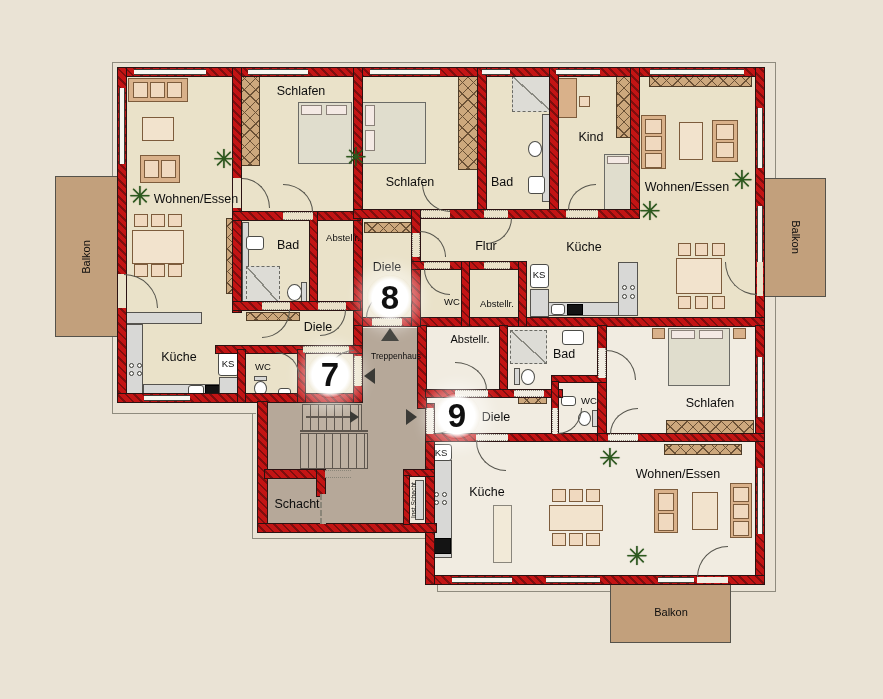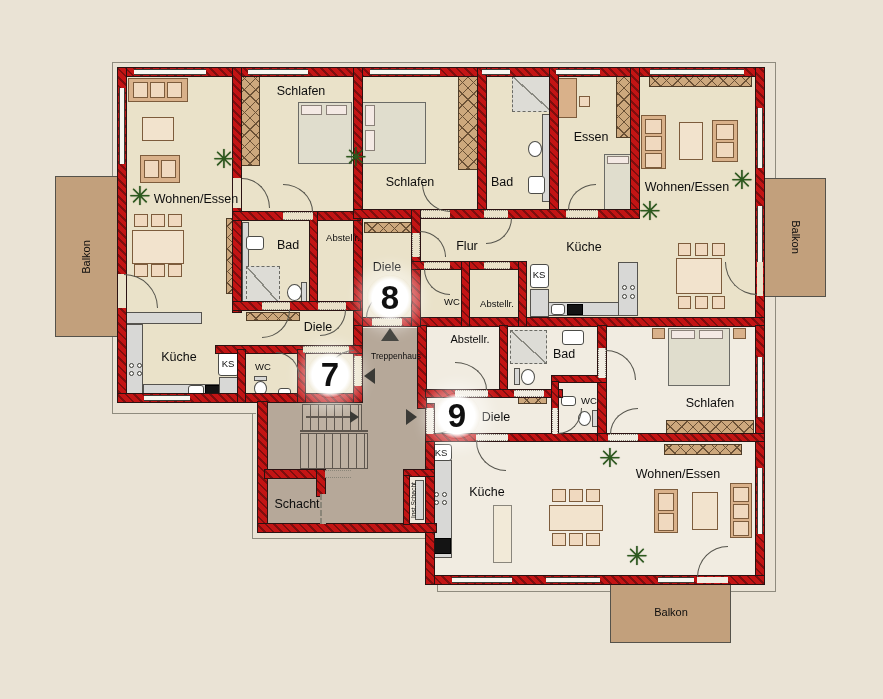--- a/index.html
+++ b/index.html
@@ -315,23 +315,23 @@
   <span class="lbl" style="left:301px;top:91px;">Schlafen</span>
   <span class="lbl" style="left:288px;top:245px;">Bad</span>
   <span class="lbl s9" style="left:343px;top:237px;">Abstellr.</span>
   <span class="lbl" style="left:318px;top:327px;">Diele</span>
   <span class="lbl" style="left:179px;top:357px;">Küche</span>
   <span class="lbl s9" style="left:228px;top:363px;">KS</span>
   <span class="lbl s9" style="left:263px;top:366px;">WC</span>
 
   <span class="lbl" style="left:410px;top:182px;">Schlafen</span>
   <span class="lbl" style="left:502px;top:182px;">Bad</span>
-  <span class="lbl" style="left:591px;top:137px;">Essen</span>
+  <span class="lbl" style="left:591px;top:137px;">Kind</span>
   <span class="lbl" style="left:687px;top:187px;">Wohnen/Essen</span>
-  <span class="lbl" style="left:467px;top:246px;text-align:right;">Flur</span>
+  <span class="lbl" style="left:486px;top:246px;text-align:right;">Flur</span>
   <span class="lbl" style="left:584px;top:247px;">Küche</span>
   <span class="lbl s9" style="left:539px;top:274px;">KS</span>
   <span class="lbl s9" style="left:452px;top:301px;">WC</span>
   <span class="lbl s9" style="left:497px;top:303px;">Abstellr.</span>
   <span class="lbl" style="left:387px;top:267px;">Diele</span>
 
   <span class="lbl s11" style="left:470px;top:339px;">Abstellr.</span>
   <span class="lbl" style="left:564px;top:354px;">Bad</span>
   <span class="lbl" style="left:496px;top:417px;">Diele</span>
   <span class="lbl s9" style="left:589px;top:400px;">WC</span>

